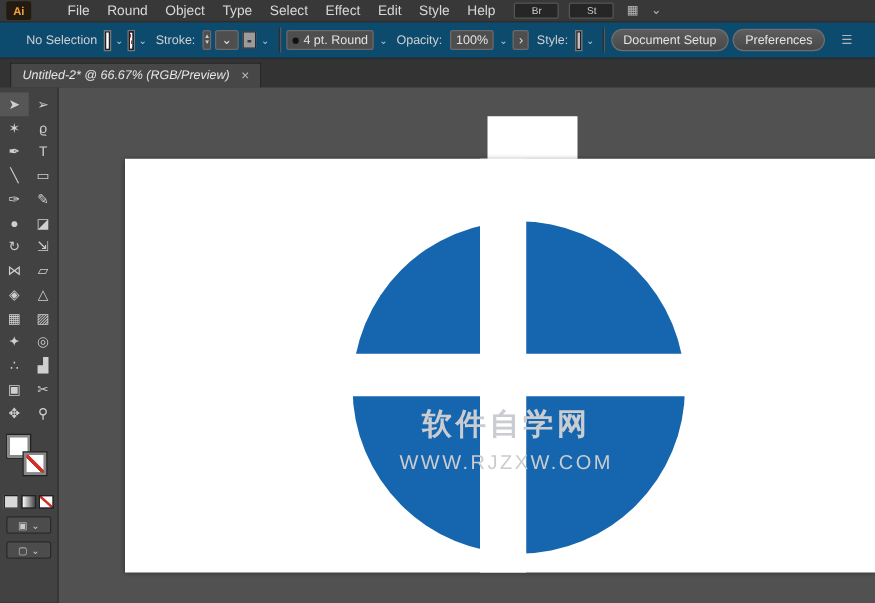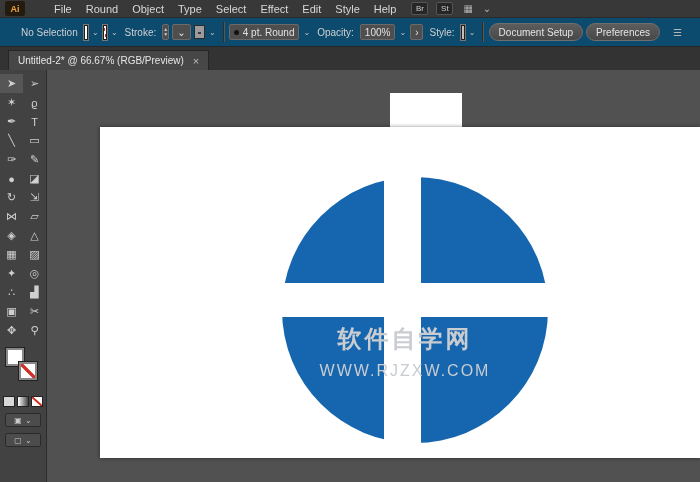--- a/index.html
+++ b/index.html
@@ -7,21 +7,21 @@
     font-family:"Liberation Sans","DejaVu Sans",sans-serif; }
   .app { position:absolute; inset:0; width:700px; height:482px; }
 
   
   .menubar { position:absolute; left:0; top:0; width:700px; height:18px;
     background:#383838; display:flex; align-items:center; border-bottom:1px solid #2a2a2a; }
   .ai-logo { width:20px; height:15px; margin:0 22px 0 5px; background:#241b10; color:#f2a33c;
     font-weight:bold; font-size:9px; display:flex; align-items:center; justify-content:center;
     border-radius:2px; }
   .menu-item { color:#d8d8d8; font-size:11px; padding:0 7px; height:18px; line-height:18px; cursor:default; }
-  .mb-badge { width:17px; height:13px; margin-left:8px; background:#262626; border:1px solid #555;
+  .mb-badge { width:36px; height:13px; margin-left:8px; background:#262626; border:1px solid #555;
     color:#cfcfcf; font-size:8px; display:flex; align-items:center; justify-content:center; border-radius:2px; }
   .mb-icon { color:#b5b5b5; font-size:10px; margin-left:10px; }
 
   
   .controlbar { position:absolute; left:0; top:18px; width:700px; height:29px; background:#0c4a6e;
     border-bottom:1px solid #262626; display:flex; align-items:center; padding:0 18px; gap:3px;
     white-space:nowrap; overflow:hidden; }
   .cb-label { color:#d0d0d0; font-size:10px; padding:0 3px; }
   .swatch { width:15px; height:15px; border:1px solid #1f1f1f; background:#fff; box-shadow:0 0 0 1px #777; }
   .swatch.none { background:linear-gradient(to top right,#fff 44%,#d03028 45%,#d03028 55%,#fff 56%); }
@@ -34,21 +34,21 @@
   .profile-box { width:56px; height:14px; background:#9b9b9b; border:1px solid #2b2b2b; position:relative; }
   .profile-box::after { content:""; position:absolute; left:3px; right:3px; top:6px; height:2px; background:#3c3c3c; }
   .sep { width:1px; height:20px; background:#2e2e2e; margin:0 3px; box-shadow:1px 0 0 #575757; }
   .cb-btn { height:18px; background:linear-gradient(#5d5d5d,#484848); border:1px solid #6e6e6e;
     border-radius:9px; color:#e3e3e3; font-size:10px; padding:0 9px; display:flex; align-items:center; }
   .brush-dot { width:5px; height:5px; border-radius:50%; background:#111; margin-right:4px; }
 
   
   .tabbar { position:absolute; left:0; top:47px; width:700px; height:23px; background:#333333; display:flex; align-items:flex-end; }
   .doc-tab { margin-left:8px; height:20px; background:#474747; border:1px solid #262626; border-bottom:none;
-    color:#e6e6e6; font-size:10px; display:flex; align-items:center; padding:0 9px; gap:9px; }
+    color:#e6e6e6; font-size:10px; display:flex; align-items:center; padding:0 9px; gap:9px;font-style:italic; }
   .tab-close { color:#bdbdbd; font-size:11px; cursor:default; }
 
   
   .toolbar { position:absolute; left:0; top:70px; width:47px; height:412px; background:#424242;
     border-right:1px solid #2b2b2b; }
   .tools-grid { display:grid; grid-template-columns:23px 23px; margin-top:4px; }
   .tool { height:19px; display:flex; align-items:center; justify-content:center; color:#cfcfcf; font-size:11px; }
   .tool.active { background:#565656; }
   .fs-block { position:relative; height:46px; margin-top:6px; }
   .fill-swatch { position:absolute; left:6px; top:2px; width:18px; height:18px; background:#fff;

